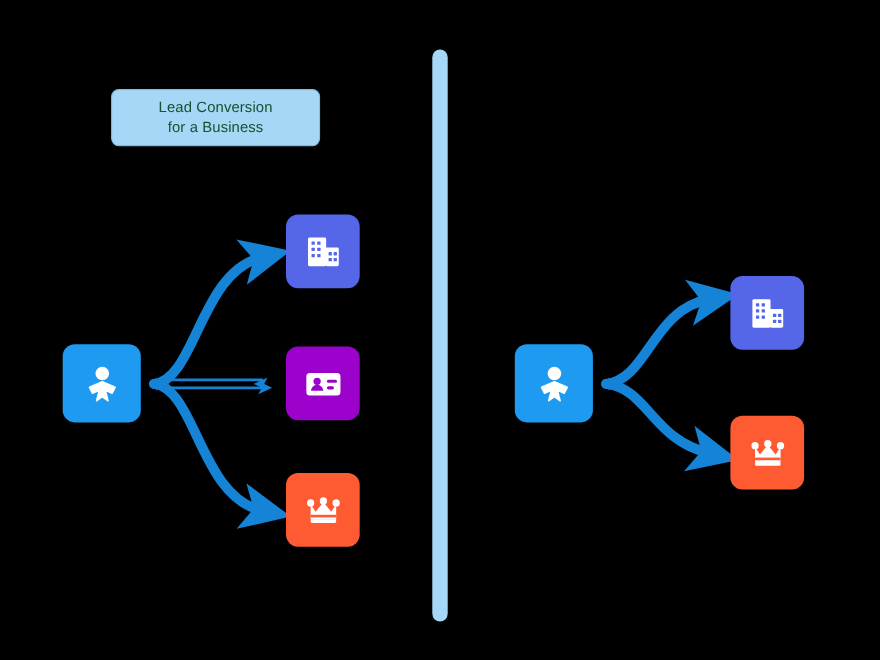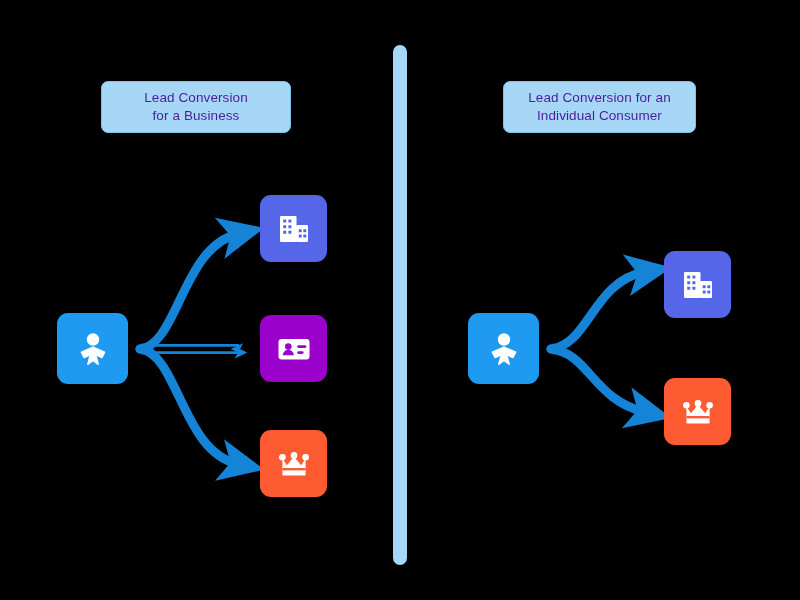--- a/index.html
+++ b/index.html
@@ -16,21 +16,21 @@
     font-family: "Liberation Sans", sans-serif;
   }
 
   
   .label-box {
     position: absolute;
     box-sizing: border-box;
     background: #A6D7F7;
     border: 1px solid #7FC0E8;
     border-radius: 7px;
-    color: #4c1d95;
+    color: #14532d;
     font-size: 13.5px;
     line-height: 18px;
     text-align: center;
     display: flex;
     align-items: center;
     justify-content: center;
     white-space: pre-line;
     letter-spacing: 0.1px;
   }
   #label-business { left: 101px; top: 81px; width: 190px; height: 52px; }
@@ -83,22 +83,20 @@
   }
 </style>
 </head>
 <body>
 
 <div id="stage">
 
   <div class="label-box" id="label-business">Lead Conversion
 for a Business</div>
 
-  <div class="label-box" id="label-consumer">Lead Conversion for an
-Individual Consumer</div>
 
   <div id="divider"></div>
 
   <svg id="arrow-layer" viewBox="0 0 800 600">
     <defs>
 
       <marker id="head-thick" markerWidth="5.2" markerHeight="5.2" refX="2.1" refY="2.6" orient="auto" markerUnits="strokeWidth">
         <path d="M0,0.25 L5.1,2.6 L0,4.95 L1.25,2.6 Z" fill="#1583D6"></path>
       </marker>
 

